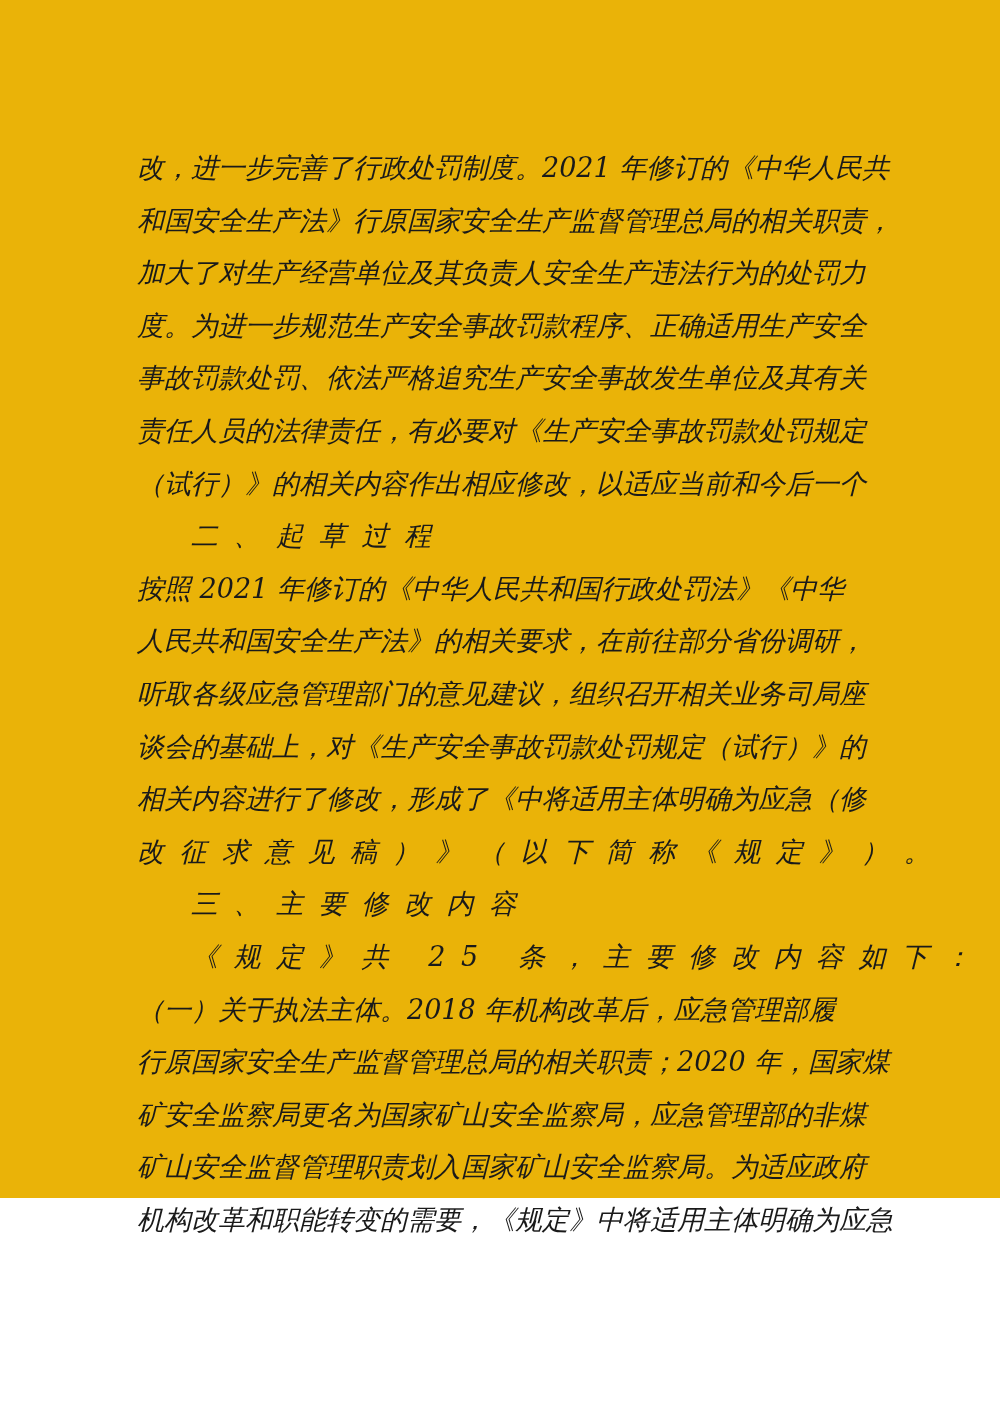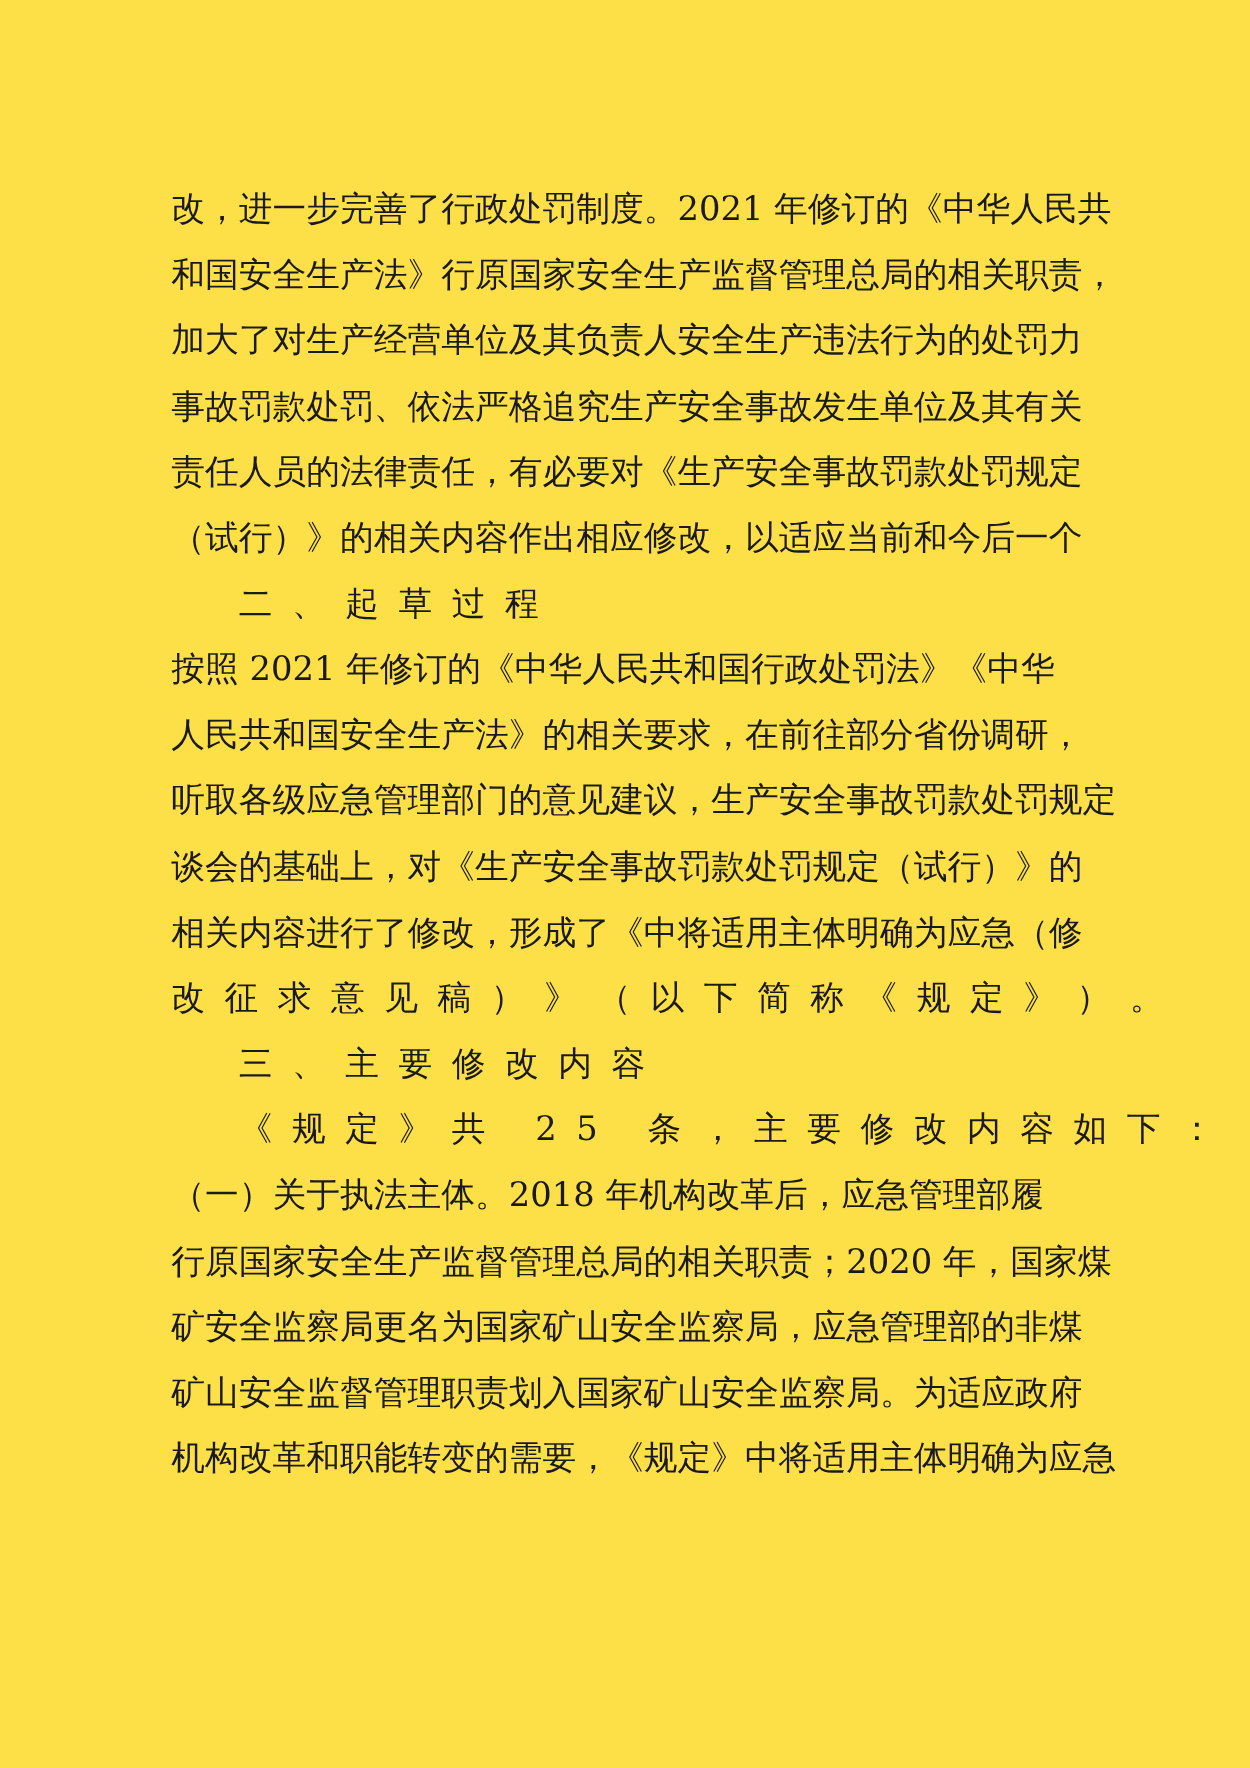--- a/index.html
+++ b/index.html
@@ -13,22 +13,23 @@
     position: relative;
     overflow: hidden;
     font-family: "DejaVu Serif", "Liberation Serif", serif;
     color: #1a1a1a;
   }
   .page {
     position: absolute;
     left: 0;
     top: 0;
     width: 1000px;
-    height: 1414px;
-    background: #fde047;
+    height: 1198px;
+    background: #eab308;
+    font-style: italic;
   }
   .body-text {
     position: absolute;
     left: 137px;
     top: 142px;
     width: 740px;
   }
   .line {
     height: 52.6px;
     line-height: 52.6px;
@@ -60,29 +61,30 @@
 </style>
 </head>
 <body>
 
 <div class="page">
   <div class="body-text">
 
     <div class="line"><span class="txt">改，进一步完善了行政处罚制度。2021 年修订的《中华人民共</span></div>
     <div class="line"><span class="txt">和国安全生产法》行原国家安全生产监督管理总局的相关职责，</span></div>
     <div class="line"><span class="txt">加大了对生产经营单位及其负责人安全生产违法行为的处罚力</span></div>
+    <div class="line"><span class="txt">度。为进一步规范生产安全事故罚款程序、正确适用生产安全</span></div>
     <div class="line"><span class="txt">事故罚款处罚、依法严格追究生产安全事故发生单位及其有关</span></div>
     <div class="line"><span class="txt">责任人员的法律责任，有必要对《生产安全事故罚款处罚规定</span></div>
     <div class="line"><span class="txt">（试行）》的相关内容作出相应修改，以适应当前和今后一个</span></div>
 
     <div class="line heading"><span class="txt">二、起草过程</span></div>
 
     <div class="line indent"><span class="txt">按照 2021 年修订的《中华人民共和国行政处罚法》《中华</span></div>
     <div class="line"><span class="txt">人民共和国安全生产法》的相关要求，在前往部分省份调研，</span></div>
-    <div class="line"><span class="txt">听取各级应急管理部门的意见建议，生产安全事故罚款处罚规定</span></div>
+    <div class="line"><span class="txt">听取各级应急管理部门的意见建议，组织召开相关业务司局座</span></div>
     <div class="line"><span class="txt">谈会的基础上，对《生产安全事故罚款处罚规定（试行）》的</span></div>
     <div class="line"><span class="txt">相关内容进行了修改，形成了《中将适用主体明确为应急（修</span></div>
     <div class="line last"><span class="txt">改征求意见稿）》（以下简称《规定》）。</span></div>
 
     <div class="line heading"><span class="txt">三、主要修改内容</span></div>
 
     <div class="line heading"><span class="txt">《规定》共 25 条，主要修改内容如下：</span></div>
 
     <div class="line indent"><span class="txt">（一）关于执法主体。2018 年机构改革后，应急管理部履</span></div>
     <div class="line"><span class="txt">行原国家安全生产监督管理总局的相关职责；2020 年，国家煤</span></div>

